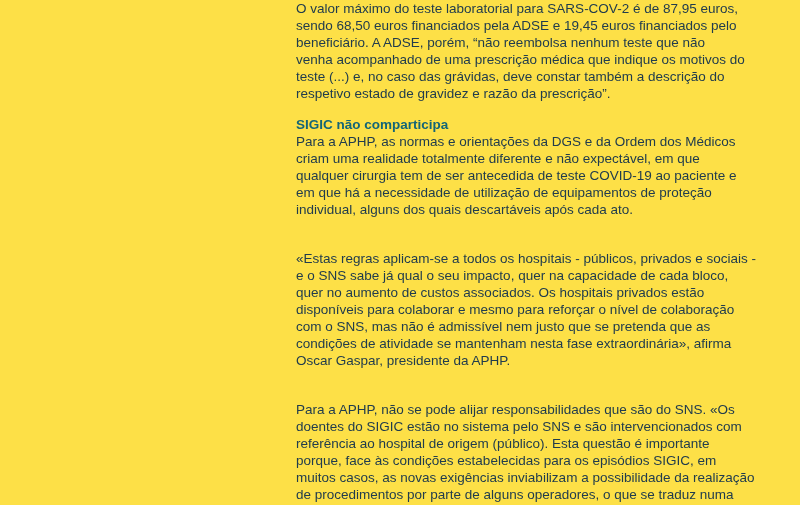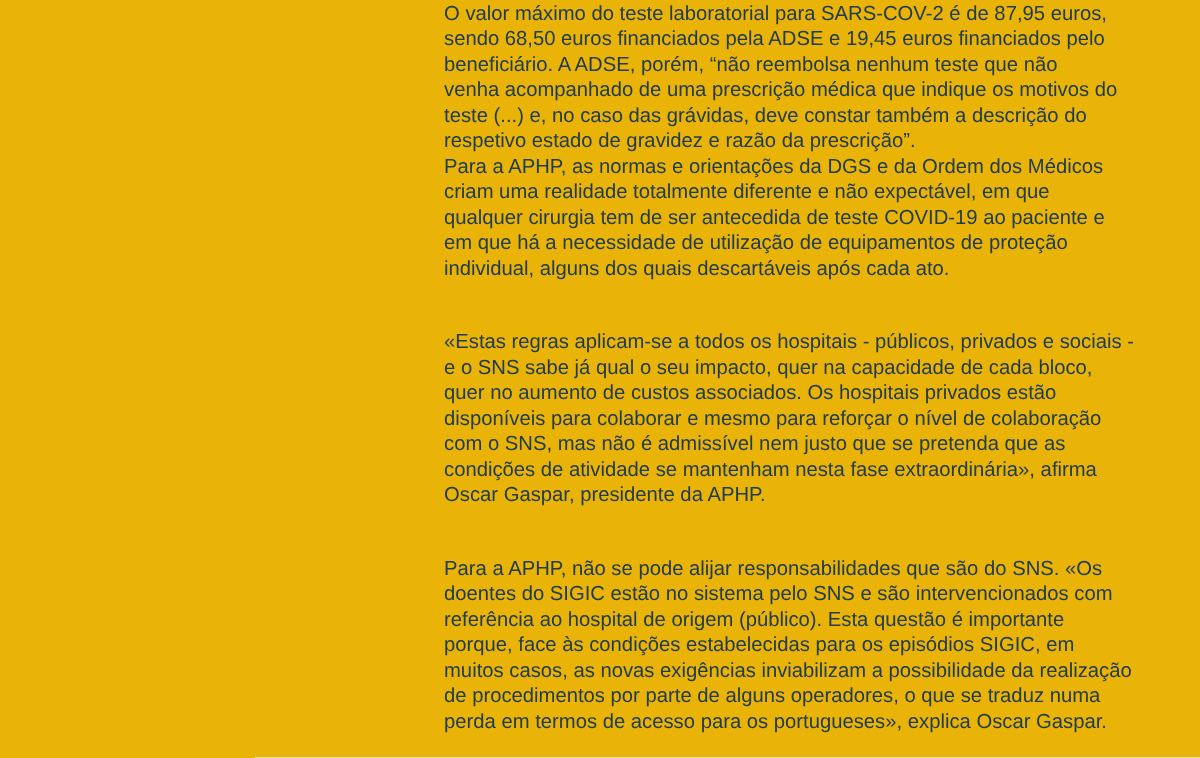--- a/index.html
+++ b/index.html
@@ -4,21 +4,21 @@
 <style>
   html, body {
     margin: 0;
     padding: 0;
     background: #ffffff;
   }
   .page {
     position: relative;
     width: 800px;
     height: 505px;
-    background: #eab308;
+    background: #fde047;
     overflow: hidden;
   }
   .article {
     position: absolute;
     left: 296px;
     top: 0px;
     width: 482px;
     font-family: "Liberation Sans", sans-serif;
     font-size: 13.5px;
     line-height: 17px;
@@ -44,20 +44,21 @@
 <body>
 
 <div class="page">
   <div class="article">
     <p>O valor máximo do teste laboratorial para SARS-COV-2 é de 87,95 euros,
 sendo 68,50 euros financiados pela ADSE e 19,45 euros financiados pelo
 beneficiário. A ADSE, porém, “não reembolsa nenhum teste que não
 venha acompanhado de uma prescrição médica que indique os motivos do
 teste (...) e, no caso das grávidas, deve constar também a descrição do
 respetivo estado de gravidez e razão da prescrição”.</p>
+    <h3 class="section-heading">SIGIC não comparticipa</h3>
     <p>Para a APHP, as normas e orientações da DGS e da Ordem dos Médicos
 criam uma realidade totalmente diferente e não expectável, em que
 qualquer cirurgia tem de ser antecedida de teste COVID-19 ao paciente e
 em que há a necessidade de utilização de equipamentos de proteção
 individual, alguns dos quais descartáveis após cada ato.</p>
     <p class="spaced">«Estas regras aplicam-se a todos os hospitais - públicos, privados e sociais -
 e o SNS sabe já qual o seu impacto, quer na capacidade de cada bloco,
 quer no aumento de custos associados. Os hospitais privados estão
 disponíveis para colaborar e mesmo para reforçar o nível de colaboração
 com o SNS, mas não é admissível nem justo que se pretenda que as

